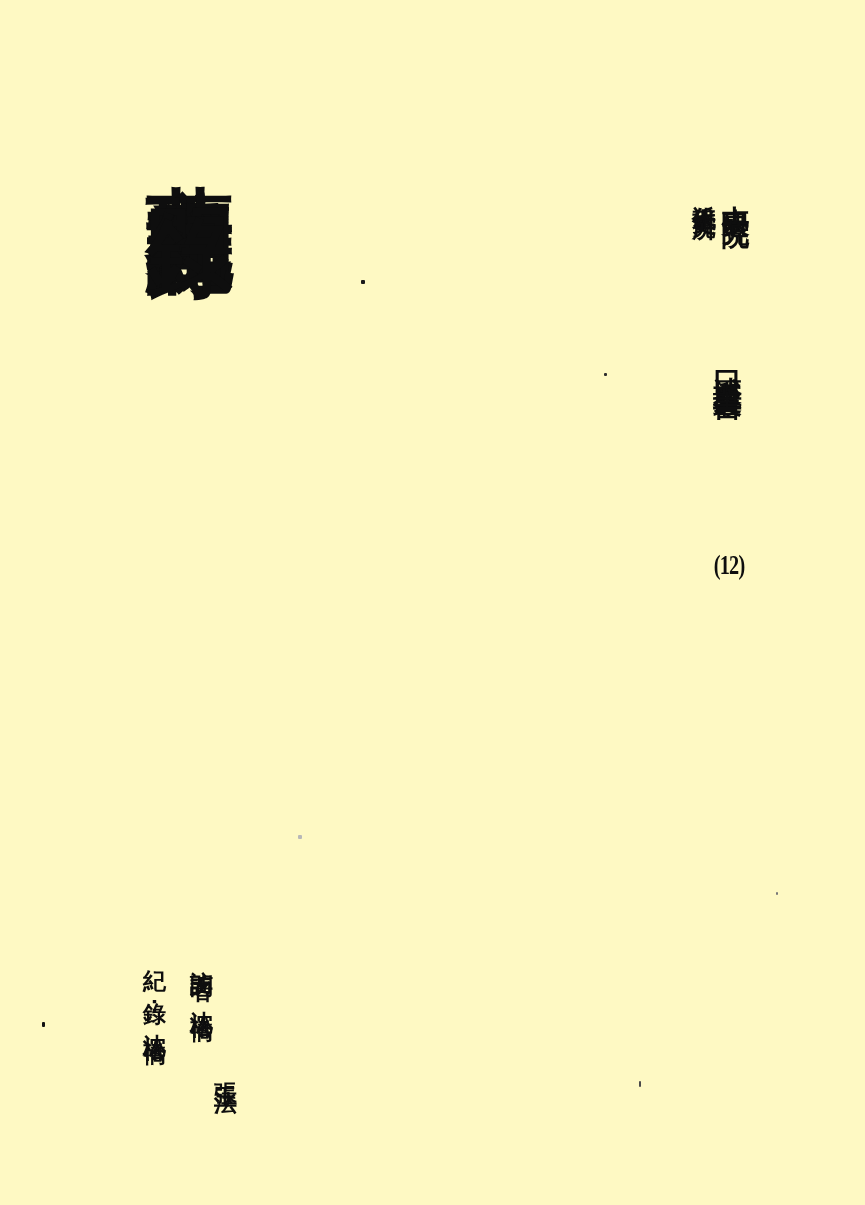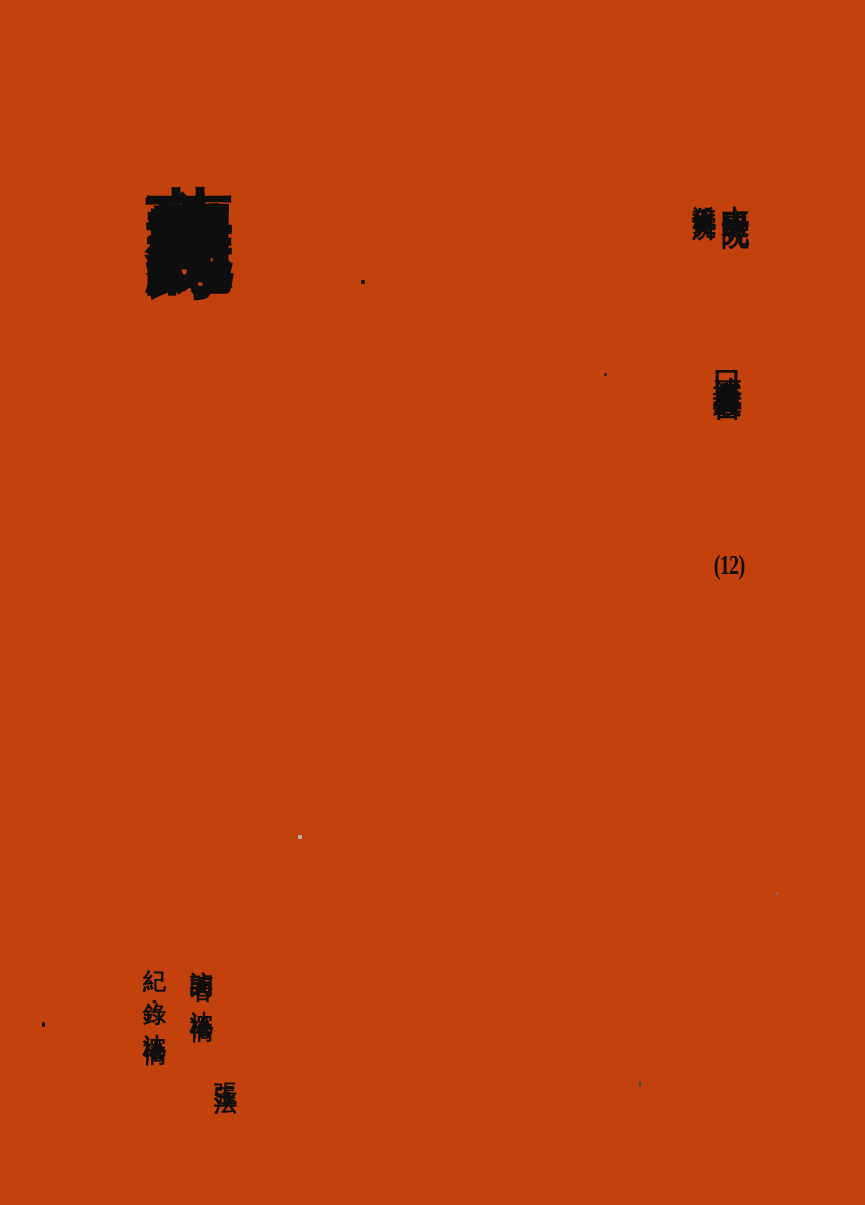--- a/index.html
+++ b/index.html
@@ -4,21 +4,21 @@
 <style>
   html, body {
     margin: 0;
     padding: 0;
     background: #ffffff;
   }
   .page {
     position: relative;
     width: 865px;
     height: 1205px;
-    background: #c2410c;
+    background: #fef9c3;
     overflow: hidden;
     font-family: "Liberation Serif", "DejaVu Serif", serif;
   }
   .vcol {
     position: absolute;
     writing-mode: vertical-rl;
     text-orientation: upright;
     white-space: nowrap;
     color: #0e0e0e;
     font-family: "Liberation Serif", "DejaVu Serif", serif;

